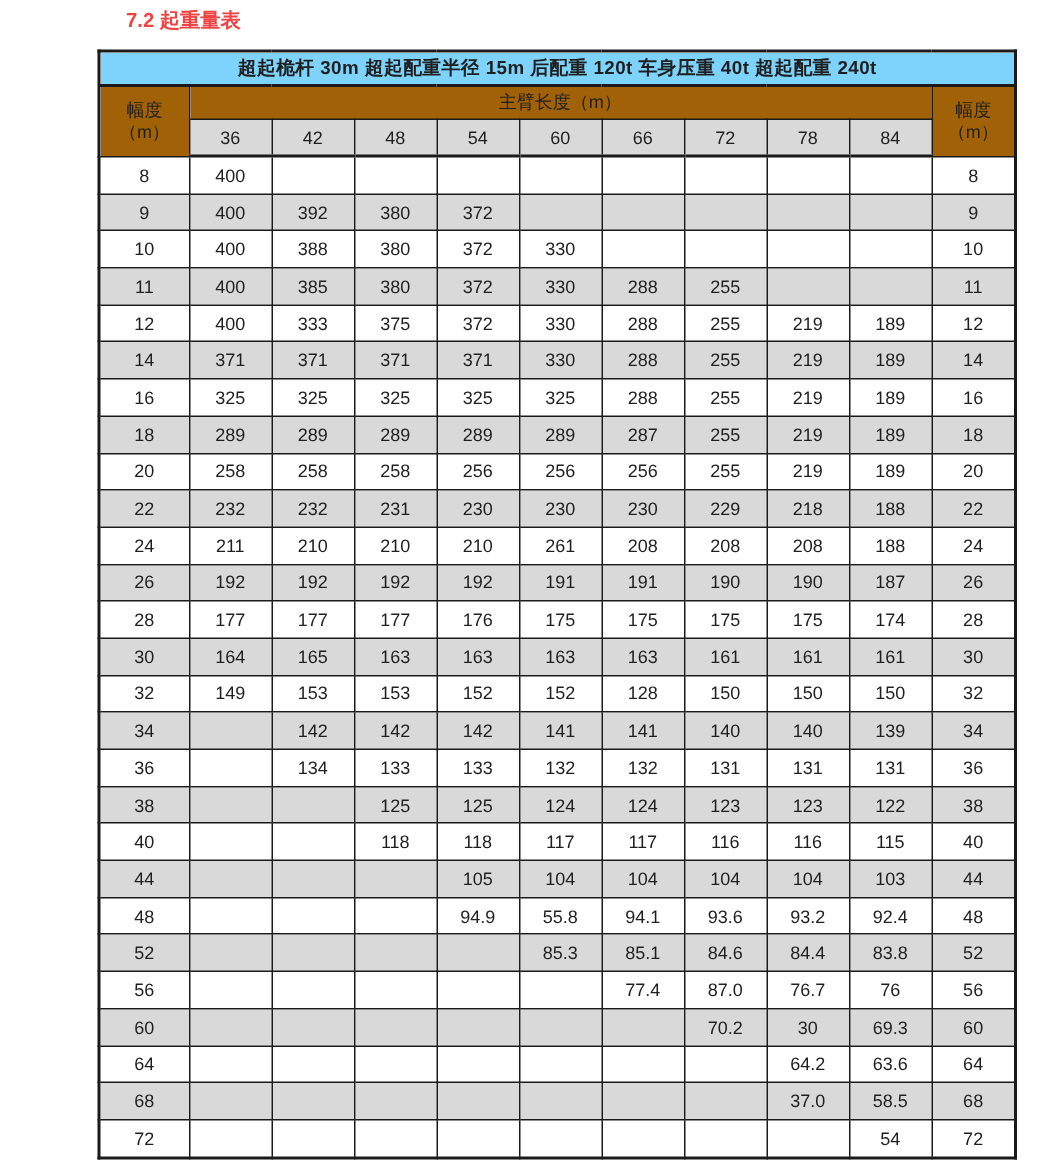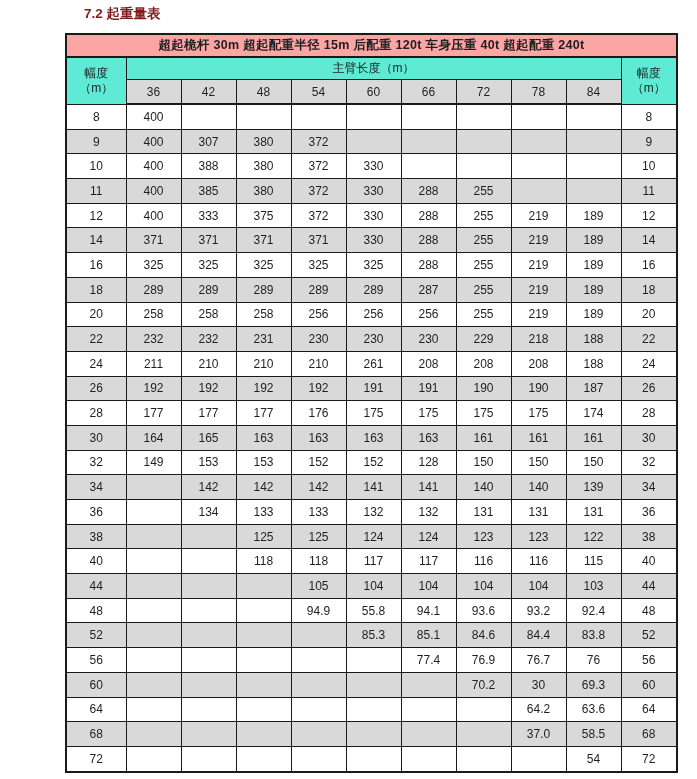--- a/index.html
+++ b/index.html
@@ -18,21 +18,21 @@
     height: 779px;
     overflow: hidden;
   }
   .doc-title {
     position: absolute;
     left: 84px;
     top: 5px;
     margin: 0;
     font-size: 13.5px;
     font-weight: bold;
-    color: #7f1d1d;
+    color: #ef4444;
   }
   table.load-chart {
     position: absolute;
     left: 65px;
     top: 33px;
     width: 611px;
     border-collapse: collapse;
     table-layout: fixed;
     border: 2px solid #1a1a1a;
   }
@@ -44,29 +44,29 @@
     text-align: center;
     vertical-align: middle;
     padding: 0;
     font-weight: normal;
     font-size: 12px;
     color: #1f1f1f;
     overflow: hidden;
     white-space: nowrap;
   }
   tr.band-row th {
-    background: #fca5a5;
+    background: #7dd3fc;
     font-weight: bold;
     font-size: 12.5px;
     height: 21px;
     border-bottom: 2px solid #1a1a1a;
     letter-spacing: 0.3px;
   }
   tr.head-row th {
-    background: #5eead4;
+    background: #a16207;
     height: 21px;
     line-height: 1.25;
     margin-left: 32px;
   }
   tr.head-row th.radius-head {
     font-size: 12px;
   }
   tr.len-row th {
     background: #d9d9d9;
     height: 23px;
@@ -137,21 +137,21 @@
           <td></td>
           <td></td>
           <td></td>
           <td></td>
           <td></td>
           <td>8</td>
         </tr>
         <tr>
           <td>9</td>
           <td>400</td>
-          <td>307</td>
+          <td>392</td>
           <td>380</td>
           <td>372</td>
           <td></td>
           <td></td>
           <td></td>
           <td></td>
           <td></td>
           <td>9</td>
         </tr>
         <tr>
@@ -415,21 +415,21 @@
           <td>52</td>
         </tr>
         <tr>
           <td>56</td>
           <td></td>
           <td></td>
           <td></td>
           <td></td>
           <td></td>
           <td>77.4</td>
-          <td>76.9</td>
+          <td>87.0</td>
           <td>76.7</td>
           <td>76</td>
           <td>56</td>
         </tr>
         <tr>
           <td>60</td>
           <td></td>
           <td></td>
           <td></td>
           <td></td>

